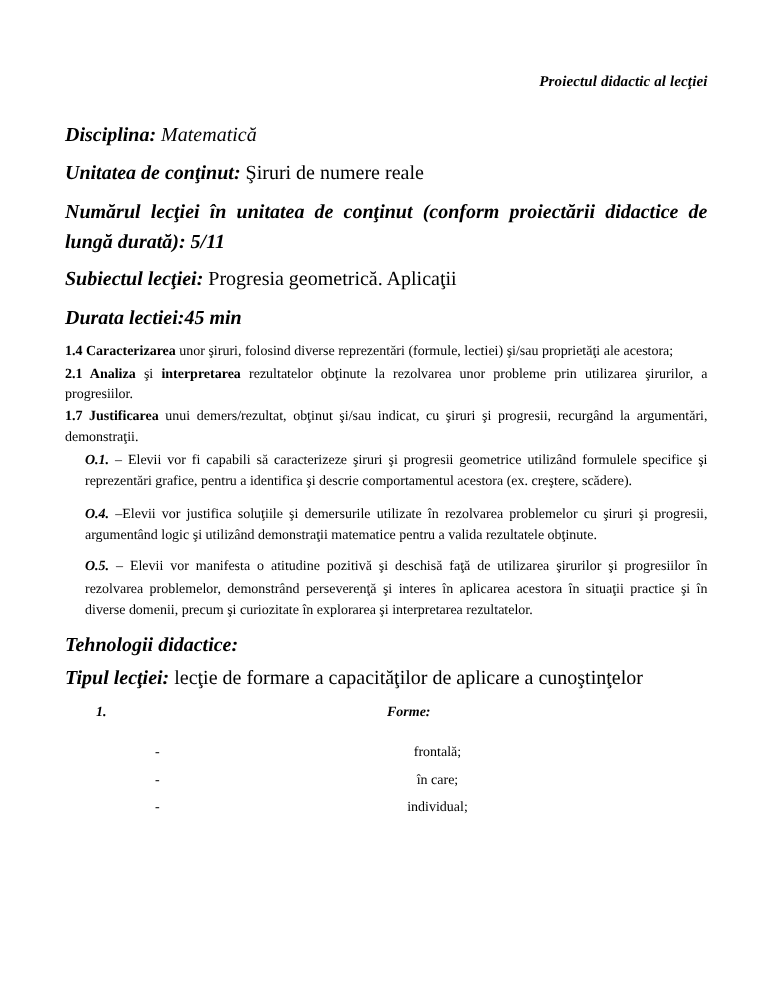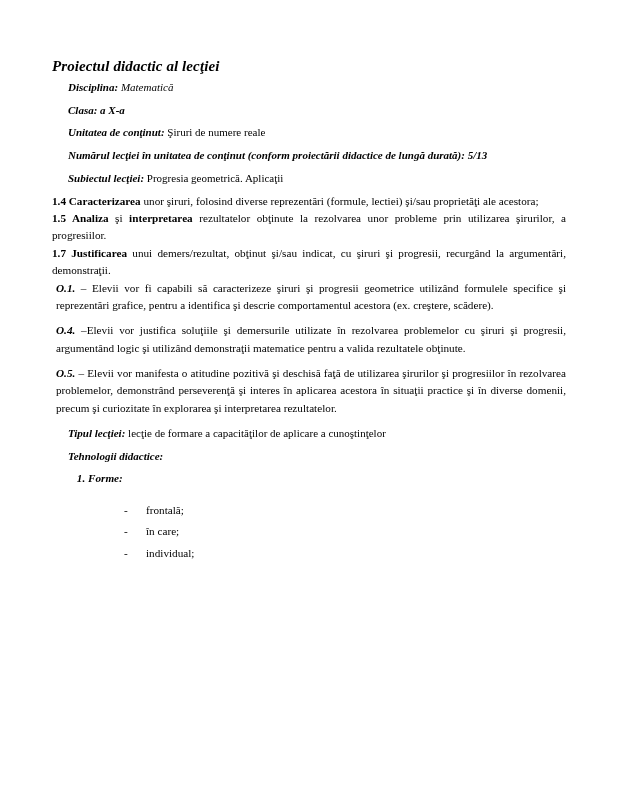--- a/index.html
+++ b/index.html
@@ -15,62 +15,63 @@
   }
   .page {
     width: 618px;
     height: 800px;
     box-sizing: border-box;
     padding: 58px 52px 40px 52px;
     position: relative;
     overflow: hidden;
   }
   .doc-title {
-    text-align: left;
+    text-align: right;
     font-weight: bold;
     font-style: italic;
-    font-size: 15px;
-    margin: 0 0 4px 0;
+    font-size: 12px;
+    margin: 0 0 24px 0;
     letter-spacing: 0.1px;
   }
   .line {
-    font-size: 11px;
+    font-size: 16px;
     line-height: 1.52;
-    margin: 0 0 6px 16px;
+    margin: 0 0 6px 0;
     text-align: justify;
   }
   .line.tight {
     margin-bottom: 1px;
   }
   .bi {
     font-weight: bold;
     font-style: italic;
   }
   .b {
     font-weight: bold;
   }
   .i {
     font-style: italic;
   }
   .para {
     font-size: 11.2px;
     line-height: 1.55;
-    margin: 0 0 8px 4px;
+    margin: 0 0 8px 16px;
     text-align: justify;
   }
   .para-tight {
     font-size: 11.2px;
     line-height: 1.5;
     margin: 0 0 1px 0;
     text-align: justify;
   }
   .list-num {
     margin: 4px 0 0 0;
     padding-left: 36px;
     font-size: 11.2px;
+    text-align: center;
   }
   .list-num > li {
     font-weight: bold;
     font-style: italic;
     line-height: 1.7;
   }
   .dash-list {
     list-style: none;
     margin: 12px;
     padding-left: 24px;
@@ -95,44 +96,44 @@
 <body>
 
 <div class="page">
 
   <div class="doc-title">Proiectul didactic al lecţiei</div>
 
   <p class="line">
     <span class="bi">Disciplina:</span><span class="i"> Matematică</span>
   </p>
 
-  <p class="line">
-    <span class="bi">Clasa: a X-a</span>
-  </p>
 
   <p class="line">
     <span class="bi">Unitatea de conţinut:</span><span> Şiruri de numere reale</span>
   </p>
 
   <p class="line">
-    <span class="bi">Numărul lecţiei în unitatea de conţinut (conform proiectării didactice de lungă durată): 5/13</span>
+    <span class="bi">Numărul lecţiei în unitatea de conţinut (conform proiectării didactice de lungă durată): 5/11</span>
   </p>
 
   <p class="line">
     <span class="bi">Subiectul lecţiei:</span><span>  Progresia geometrică. Aplicaţii</span>
   </p>
 
+  <p class="line">
+    <span class="bi">Durata lectiei:45 min</span>
+  </p>
 
 
   <p class="para-tight">
     <span class="b">1.4 Caracterizarea</span><span> unor şiruri, folosind diverse reprezentări (formule, lectiei) şi/sau proprietăţi ale acestora;</span>
   </p>
 
   <p class="para-tight">
-    <span class="b">1.5 Analiza</span><span> şi </span><span class="b">interpretarea</span><span> rezultatelor obţinute la rezolvarea unor probleme prin utilizarea şirurilor, a progresiilor.</span>
+    <span class="b">2.1 Analiza</span><span> şi </span><span class="b">interpretarea</span><span> rezultatelor obţinute la rezolvarea unor probleme prin utilizarea şirurilor, a progresiilor.</span>
   </p>
 
 
   <p class="para-tight">
     <span class="b">1.7 Justificarea</span><span> unui demers/rezultat, obţinut şi/sau indicat, cu şiruri şi progresii, recurgând la argumentări, demonstraţii.</span>
   </p>
 
 
   <p class="para">
     <span class="bi">O.1.</span><span> – Elevii vor fi capabili să caracterizeze şiruri şi progresii geometrice utilizând formulele specifice şi reprezentări grafice, pentru a identifica şi descrie comportamentul acestora (ex. creştere, scădere).</span>
@@ -141,26 +142,26 @@
 
 
   <p class="para">
     <span class="bi">O.4.</span><span> –Elevii vor justifica soluţiile şi demersurile utilizate în rezolvarea problemelor cu şiruri şi progresii, argumentând logic şi utilizând demonstraţii matematice pentru a valida rezultatele obţinute.</span>
   </p>
 
   <p class="para">
     <span class="bi">O.5.</span><span> – Elevii vor manifesta o atitudine pozitivă şi deschisă faţă de utilizarea şirurilor şi progresiilor în rezolvarea problemelor, demonstrând perseverenţă şi interes în aplicarea acestora în situaţii practice şi în diverse domenii, precum şi curiozitate în explorarea şi interpretarea rezultatelor.</span>
   </p>
 
+  <p class="line tight">
+    <span class="bi">Tehnologii didactice:</span>
+  </p>
+
   <p class="line">
     <span class="bi">Tipul lecţiei:</span><span> lecţie de formare a capacităţilor de aplicare a cunoştinţelor</span>
-  </p>
-
-  <p class="line tight">
-    <span class="bi">Tehnologii didactice:</span>
   </p>
 
   <ol class="list-num">
     <li>
       <span class="bi">Forme:</span>
       <ul class="dash-list">
         <li>frontală;</li>
         <li>în care;</li>
         <li>individual;</li>
       </ul>

